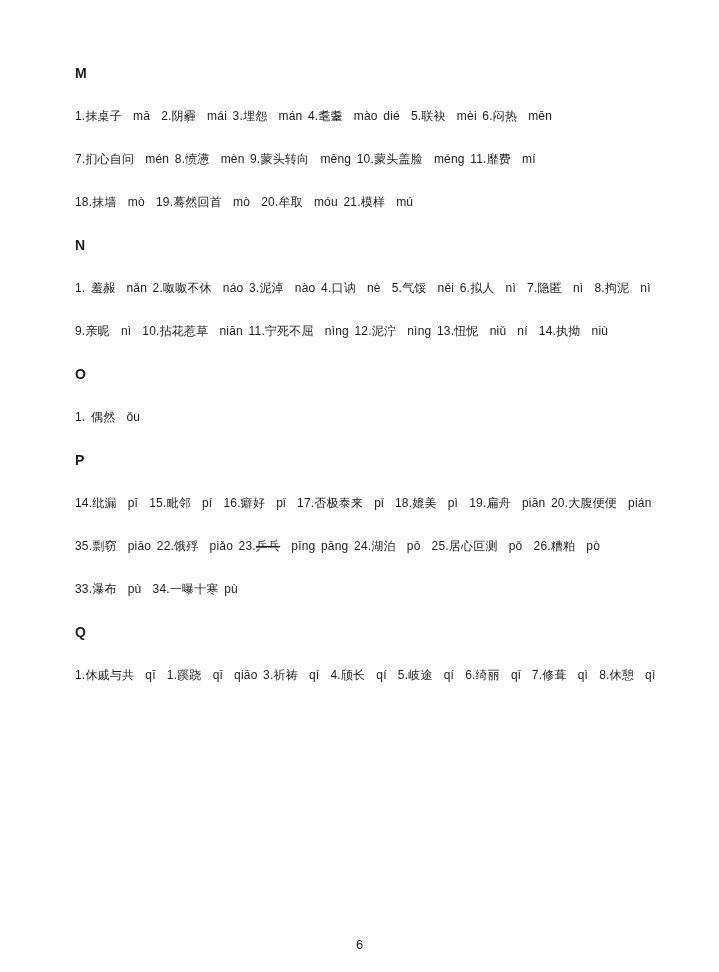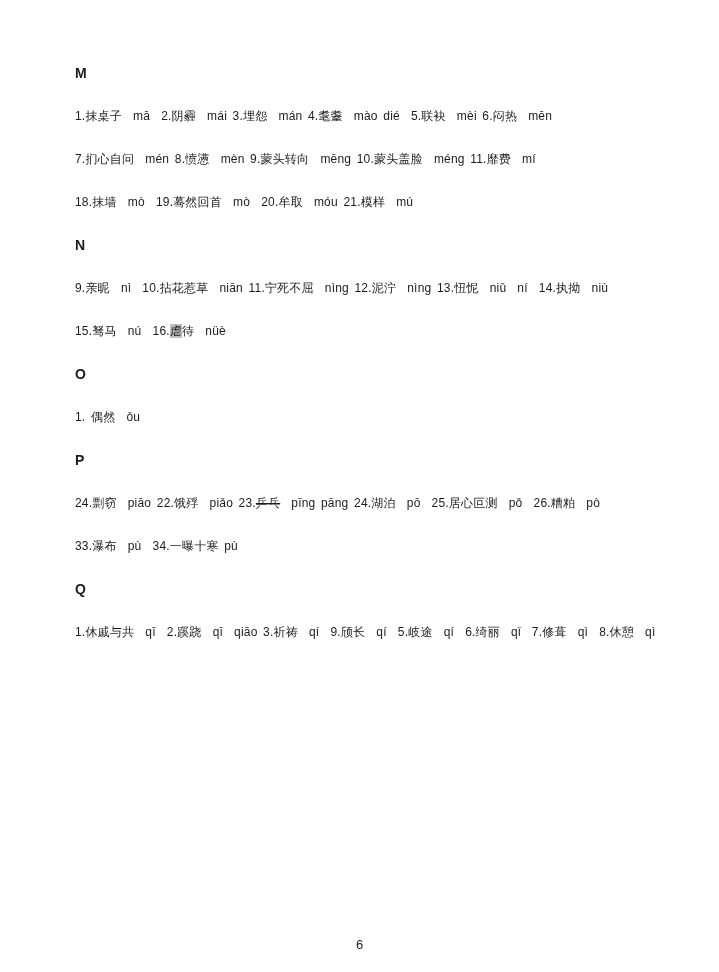--- a/index.html
+++ b/index.html
@@ -53,24 +53,25 @@
 </head>
 <body>
 
 <div class="page">
   <div class="content">
       <div class="heading"><span>M</span></div>
       <div class="line"><span>1.抹桌子  mā  2.阴霾  mái 3.埋怨  mán 4.耄耋  mào dié  5.联袂  mèi 6.闷热  mēn</span></div>
       <div class="line"><span>7.扪心自问  mén 8.愤懑  mèn 9.蒙头转向  mēng 10.蒙头盖脸  méng 11.靡费  mí</span></div>
       <div class="line"><span>18.抹墙  mò  19.蓦然回首  mò  20.牟取  móu 21.模样  mú</span></div>
       <div class="heading"><span>N</span></div>
+      <div class="line"><span>1. 羞赧  nǎn 2.呶呶不休  náo 3.泥淖  nào 4.口讷  nè  5.气馁  něi 6.拟人  nì  7.隐匿  nì  8.拘泥  nì</span></div>
       <div class="line"><span>9.亲昵  nì  10.拈花惹草  niān 11.宁死不屈  nìng 12.泥泞  nìng 13.忸怩  niǔ  ní  14.执拗  niù</span></div>
-      <div class="line"><span>15.驽马  nú  16.</span><span class="hl">虐</span><span>待  nüè</span></div>
       <div class="heading"><span>O</span></div>
       <div class="line"><span>1. 偶然  ǒu</span></div>
       <div class="heading"><span>P</span></div>
-      <div class="line"><span>24.剽窃  piāo 22.饿殍  piǎo 23.</span><span class="strike">乒乓</span><span>  pīng pāng 24.湖泊  pō  25.居心叵测  pǒ  26.糟粕  pò</span></div>
+      <div class="line"><span>14.纰漏  pī  15.毗邻  pí  16.癖好  pǐ  17.否极泰来  pǐ  18.媲美  pì  19.扁舟  piān 20.大腹便便  pián</span></div>
+      <div class="line"><span>35.剽窃  piāo 22.饿殍  piǎo 23.</span><span class="strike">乒乓</span><span>  pīng pāng 24.湖泊  pō  25.居心叵测  pǒ  26.糟粕  pò</span></div>
       <div class="line"><span>33.瀑布  pù  34.一曝十寒 pù</span></div>
       <div class="heading"><span>Q</span></div>
-      <div class="line"><span>1.休戚与共  qī  2.蹊跷  qī  qiāo 3.祈祷  qí  9.颀长  qí  5.岐途  qí  6.绮丽  qǐ  7.修葺  qì  8.休憩  qì</span></div>
+      <div class="line"><span>1.休戚与共  qī  1.蹊跷  qī  qiāo 3.祈祷  qí  4.颀长  qí  5.岐途  qí  6.绮丽  qǐ  7.修葺  qì  8.休憩  qì</span></div>
     </div>
   <div class="page-number">6</div>
 </div>
 
 </body></html>

